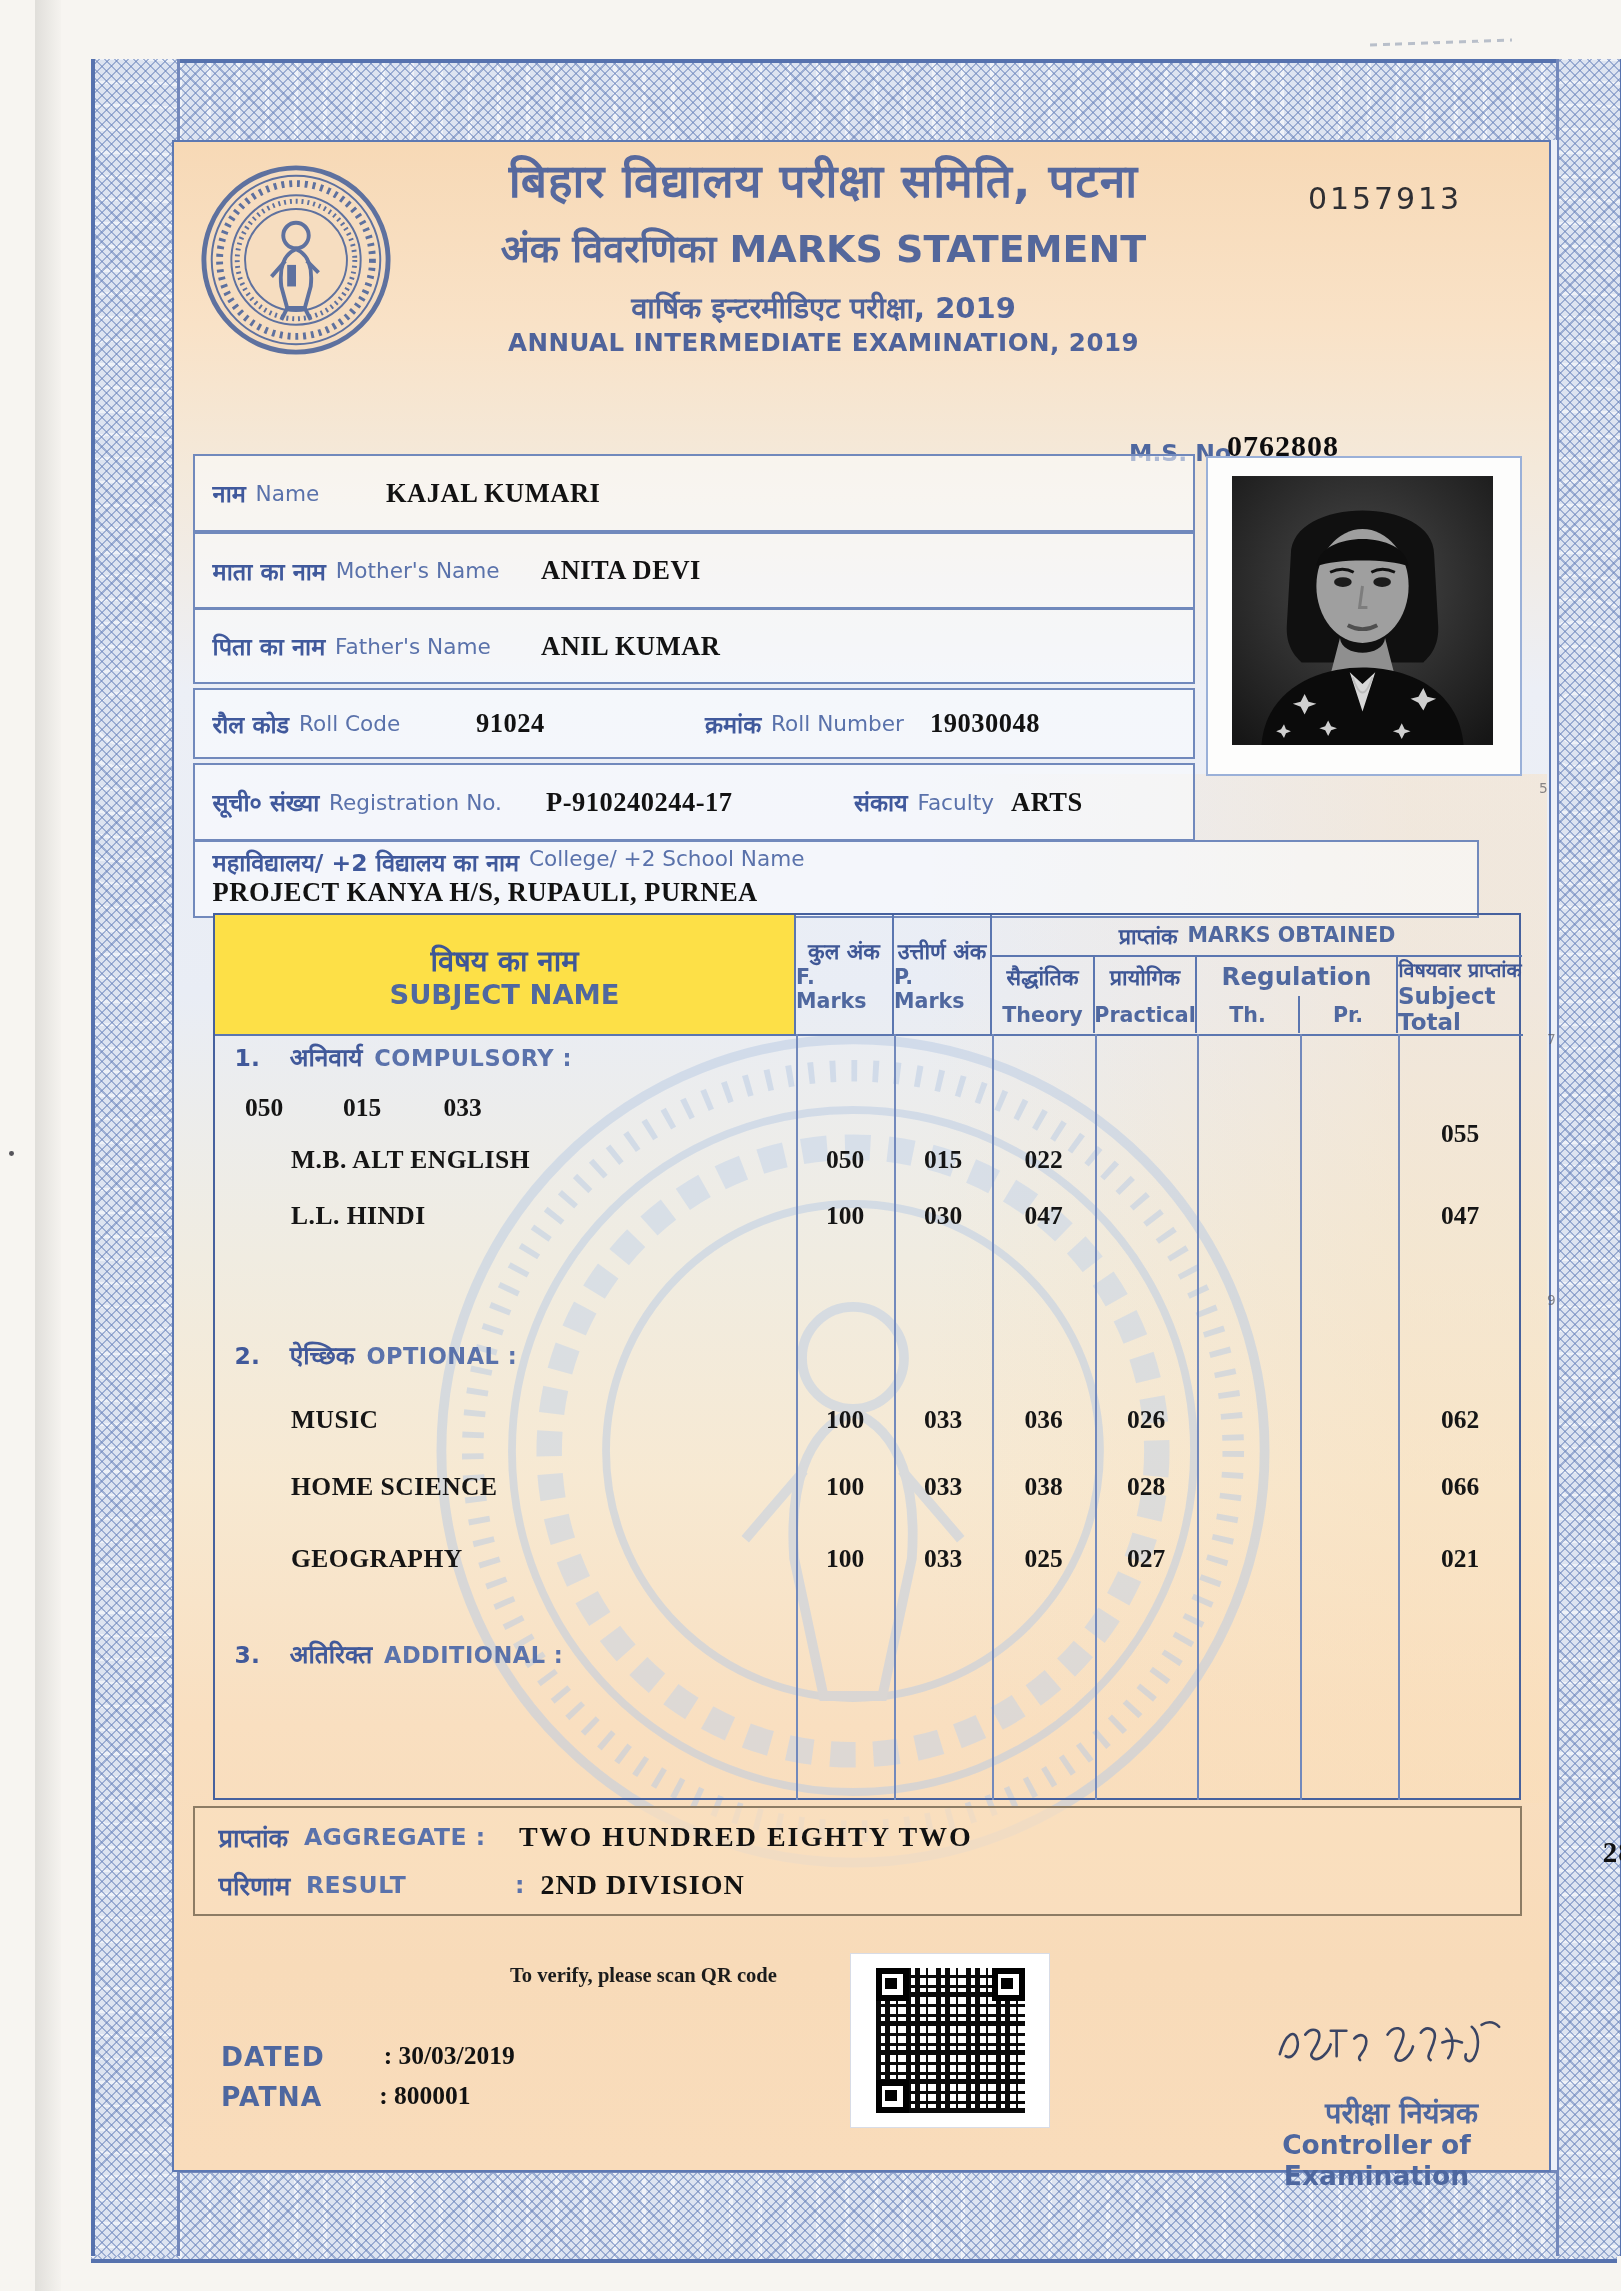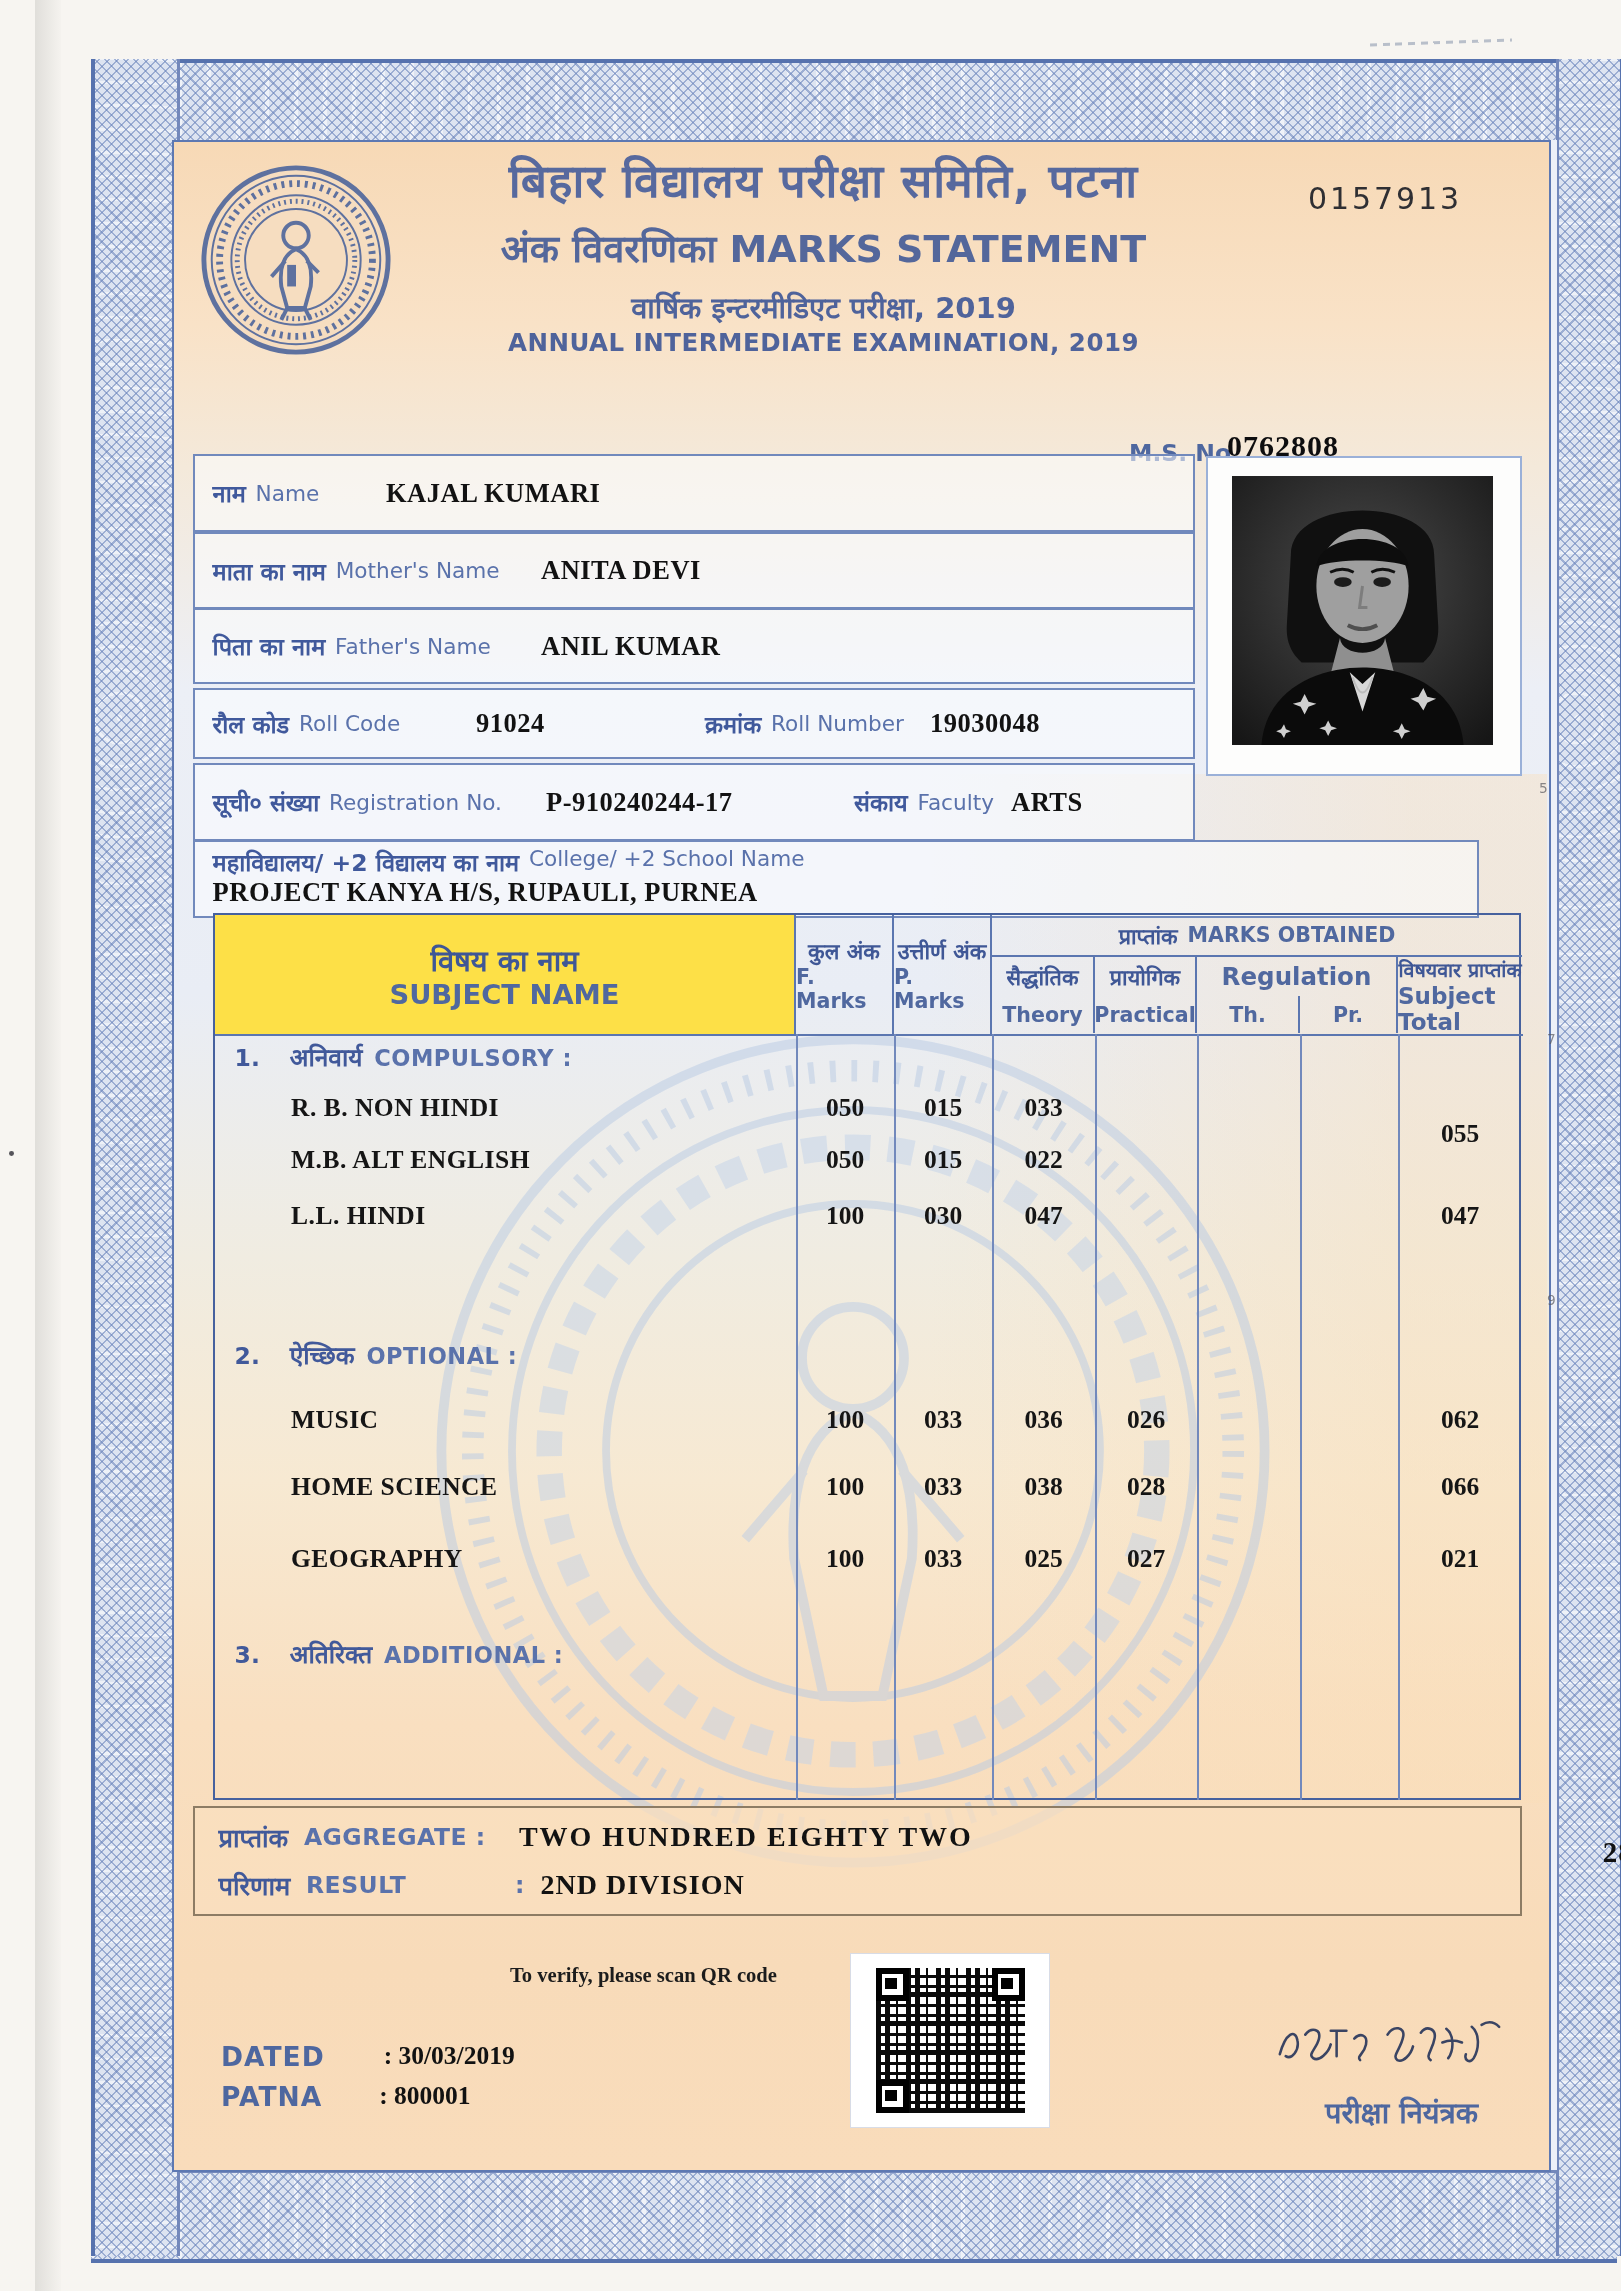--- a/index.html
+++ b/index.html
@@ -310,21 +310,20 @@
     <div class="vline" style="left:982px;"></div>
     <div class="vline" style="left:1085px;"></div>
     <div class="vline" style="left:1183px;"></div>
 
     <div class="sec-label" style="top:125px;">
       <span class="sec-no">1.</span>
       <span class="sec-hi">अनिवार्य</span>
       <span class="sec-en">COMPULSORY :</span>
     </div>
     <div class="srow" style="top:173px;">
-      <div class="cell c-sub">R. B. NON HINDI</div>
       <div class="cell c-f">050</div>
       <div class="cell c-p">015</div>
       <div class="cell c-th">033</div>
       <div class="cell c-pc"></div>
       <div class="cell c-rth"></div>
       <div class="cell c-rpr"></div>
       <div class="cell c-tot"></div>
     </div>
     <div class="float-total" style="left:1183px;top:204px;">055</div>
     <div class="srow" style="top:225px;">
@@ -434,15 +433,16 @@
       <path d="M66 26 L66 52 M60 26 L76 26"></path>
       <path d="M84 34 C90 28 98 30 96 40 C94 50 86 52 90 56"></path>
       <path d="M118 30 C124 20 136 22 134 32 C132 44 122 52 128 56 C134 59 142 50 144 42"></path>
       <path d="M152 28 C158 20 168 24 166 34 C164 46 156 52 162 56"></path>
       <path d="M178 24 C186 30 186 46 180 54 M174 38 Q184 34 194 38"></path>
       <path d="M204 22 C212 28 212 44 206 54 C202 60 196 56 198 50"></path>
       <path d="M214 20 Q224 14 232 22"></path>
     </g>
   </svg>
   <div class="abs ctrl-hi">परीक्षा नियंत्रक</div>
+  <div class="abs ctrl-en">Controller of Examination</div>
 
 </div>
 
 
 </body></html>

